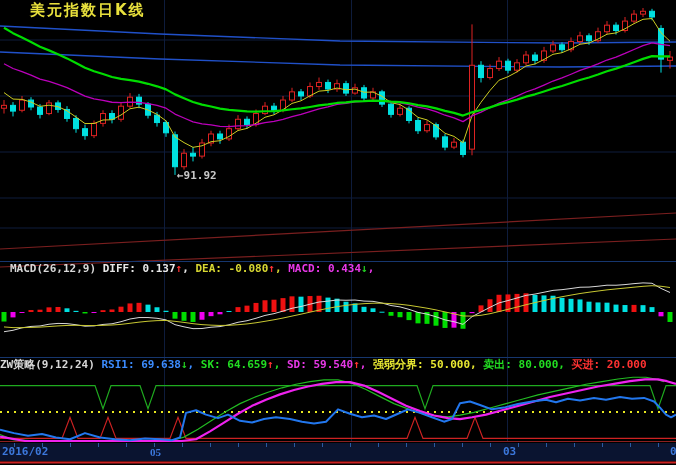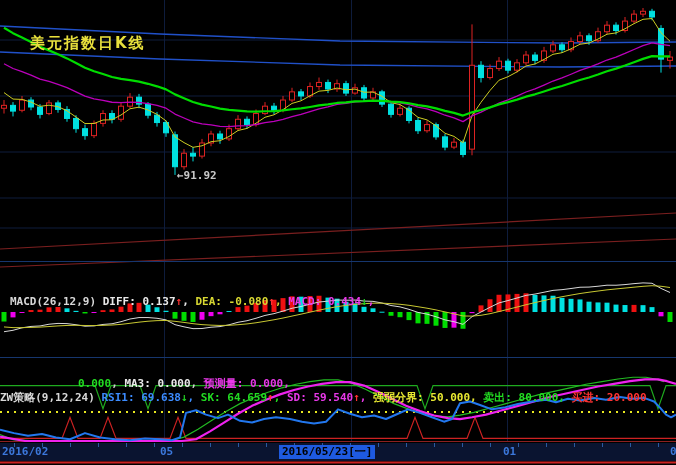--- a/index.html
+++ b/index.html
@@ -1,20 +1,20 @@
 <!DOCTYPE html>
 <html><head>
 <meta charset="utf-8">
 <style>
   html,body{margin:0;padding:0;background:#000;}
   #app{position:relative;width:676px;height:465px;background:#000;overflow:hidden;
        font-family:"DejaVu Sans Mono","Liberation Mono",monospace;}
   #chart-svg{position:absolute;left:0;top:0;}
   .ovl{position:absolute;white-space:nowrap;font-size:11px;line-height:12px;font-weight:bold;
-       letter-spacing:0;margin-top:33px;}
+       letter-spacing:0;}
   #chart-title{left:30px;top:2px;font-size:15px;line-height:17px;letter-spacing:2px;
        color:#e8e03c;font-family:"DejaVu Sans","Liberation Sans",sans-serif;font-weight:bold;}
   #macd-row{left:10px;top:263px;}
   #zw-row1{left:78px;top:345px;}
   #zw-row2{left:0px;top:359px;}
   #date-axis{position:absolute;left:0;top:443px;width:676px;height:18px;background:#0a1430;}
   .axis-label{position:absolute;top:2px;font-size:11px;line-height:14px;font-weight:bold;
        color:#3c78dc;}
   .axis-label.hl{background:#1e5ae0;color:#000;padding:0 3px;}
   .tick{position:absolute;top:0;width:1px;height:4px;background:#2a5aa0;}
@@ -274,21 +274,20 @@
       <line x1="0" y1="412" x2="676" y2="412" stroke="#e8e820" stroke-width="2" stroke-dasharray="2 5"></line>
       <path d="M0 385.6 L95 385.6 L103 408.6 L111 385.6 L140 385.6 L148 408.6 L156 385.6 L417 385.6 L425 408.6 L433 385.6 L650 385.6 L658 408.6 L666 385.6 L676 385.6" fill="none" stroke="#1faa1f" stroke-width="1.2"></path>
       <path d="M0 438.4 L62 438.4 L70 417.4 L78 438.4 L100 438.4 L108 417.4 L116 438.4 L170 438.4 L178 417.4 L186 438.4 L407 438.4 L415 417.4 L423 438.4 L467 438.4 L475 417.4 L483 438.4 L676 438.4" fill="none" stroke="#cc2222" stroke-width="1.2"></path>
       <polyline points="0,434.44 13,439.72 38,441 63,441 88,441 113,441 138,441 158,441 170,441 184,437.08 198,429.16 212,420.36 226,411.56 240,403.64 254,397.48 268,392.2 282,387.8 296,384.28 310,381.64 324,379.88 338,379.88 352,383.4 366,389.56 380,396.6 394,403.64 408,408.92 422,413.32 436,415.96 448,416.84 460,415.08 474,412.44 490,408.04 506,403.64 522,399.24 538,394.84 554,391.32 570,387.8 586,384.28 602,381.64 618,379 633,377.24 646,377.24 655,379 664,381.64" fill="none" stroke="#22bb22" stroke-width="1.2"></polyline>
       <polyline points="0,436.64 25,441 50,441 75,441 100,441 125,441 150,441 170,441 182,441 196,439.28 210,431.36 224,422.56 238,413.76 252,405.84 266,399.68 280,394.4 294,390 308,386.48 322,383.84 336,382.08 350,382.08 364,385.6 378,391.76 392,398.8 406,405.84 420,411.12 434,415.52 448,418.16 460,419.04 472,417.28 486,414.64 502,410.24 518,405.84 534,401.44 550,397.04 566,393.52 582,390 598,386.48 614,383.84 630,381.2 645,379.44 658,379.44 667,381.2 676,383.84" fill="none" stroke="#ee22ee" stroke-width="2.2" stroke-linejoin="round"></polyline>
       <polyline points="0,429.6 14,433.12 28,435.76 42,434 56,437.52 70,439.28 85,433.12 100,437.52 115,439.28 130,440.16 145,438.4 160,439.28 172,440.16 180,437.52 186,412.88 196,410.24 206,414.64 218,418.16 228,414.64 240,420.8 252,422.56 264,419.04 276,417.28 290,419.04 302,421.68 314,423.44 326,421.68 338,409.36 350,413.76 362,417.28 374,415.52 386,419.04 398,413.76 408,409.36 420,412.88 432,417.28 444,421.68 452,419.04 460,403.2 470,401.44 480,404.96 492,409.36 504,407.6 518,404.08 532,401.44 546,399.68 556,402.32 568,398.8 580,400.56 594,397.92 606,399.68 620,397.04 632,398.8 644,397.92 654,401.44 660,407.6 666,414.64 671,417.28 676,414.64" fill="none" stroke="#2277ee" stroke-width="2" stroke-linejoin="round"></polyline>
     </svg>
 
 <div class="ovl" id="chart-title">美元指数日K线</div>
 <div class="ovl" id="macd-row"><span style="color: rgb(216, 216, 216);">MACD(26,12,9) </span><span style="color: rgb(232, 232, 232);">DIFF: 0.137</span><span style="color: rgb(255, 50, 50);">↑</span><span style="color: rgb(232, 232, 232);">, </span><span style="color: rgb(216, 216, 50);">DEA: -0.080</span><span style="color: rgb(255, 50, 50);">↑</span><span style="color: rgb(216, 216, 50);">, </span><span style="color: rgb(232, 56, 232);">MACD: 0.434</span><span style="color: rgb(34, 204, 34);">↓</span><span style="color: rgb(232, 56, 232);">,</span></div>
-<div class="ovl" id="zw-row1"><span style="color: rgb(34, 221, 34);">0.000</span><span style="color: rgb(204, 204, 204);">, </span><span style="color: rgb(232, 232, 232);">MA3: 0.000</span><span style="color: rgb(204, 204, 204);">, </span><span style="color: rgb(232, 56, 232);">预测量: 0.000</span><span style="color: rgb(232, 56, 232);">,</span></div>
 <div class="ovl" id="zw-row2"><span style="color: rgb(216, 216, 216);">ZW策略(9,12,24) </span><span style="color: rgb(60, 140, 255);">RSI1: 69.638</span><span style="color: rgb(34, 204, 34);">↓</span><span style="color: rgb(60, 140, 255);">, </span><span style="color: rgb(34, 221, 34);">SK: 64.659</span><span style="color: rgb(255, 50, 50);">↑</span><span style="color: rgb(34, 221, 34);">, </span><span style="color: rgb(232, 56, 232);">SD: 59.540</span><span style="color: rgb(255, 50, 50);">↑</span><span style="color: rgb(232, 56, 232);">, </span><span style="color: rgb(232, 232, 50);">强弱分界: 50.000</span><span style="color: rgb(232, 232, 50);">, </span><span style="color: rgb(34, 221, 34);">卖出: 80.000</span><span style="color: rgb(34, 221, 34);">, </span><span style="color: rgb(255, 50, 50);">买进: 20.000</span></div>
 <div id="date-axis">
       <div class="tick" style="left: 14px;"></div>
       <div class="tick" style="left: 42px;"></div>
       <div class="tick" style="left: 70px;"></div>
       <div class="tick" style="left: 98px;"></div>
       <div class="tick" style="left: 126px;"></div>
       <div class="tick" style="left: 154px;"></div>
       <div class="tick" style="left: 182px;"></div>
       <div class="tick" style="left: 210px;"></div>
@@ -302,19 +301,18 @@
       <div class="tick" style="left: 434px;"></div>
       <div class="tick" style="left: 462px;"></div>
       <div class="tick" style="left: 490px;"></div>
       <div class="tick" style="left: 518px;"></div>
       <div class="tick" style="left: 546px;"></div>
       <div class="tick" style="left: 574px;"></div>
       <div class="tick" style="left: 602px;"></div>
       <div class="tick" style="left: 630px;"></div>
       <div class="tick" style="left: 658px;"></div>
       <div class="axis-label" style="left: 2px;">2016/02</div>
-      <div class="axis-label" style="left: 160px;">05</div>
-      <div class="axis-label hl" style="left: 279px;">2016/05/23[一]</div>
-      <div class="axis-label" style="left: 503px;">01</div>
+      <div class="axis-label" style="left: 150px; font-family: Liberation Serif, serif;">05</div>
+      <div class="axis-label" style="left: 503px;">03</div>
       <div class="axis-label" style="left: 670px;">0</div>
     </div>
 
 </div>
 
 </body></html>

